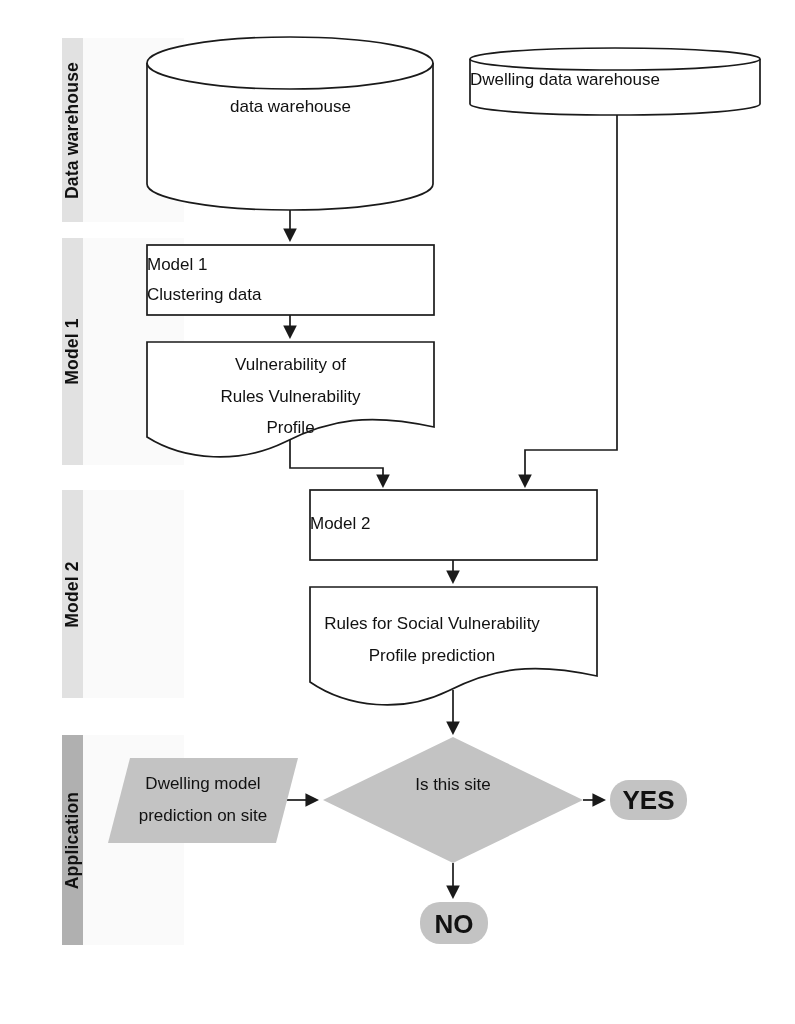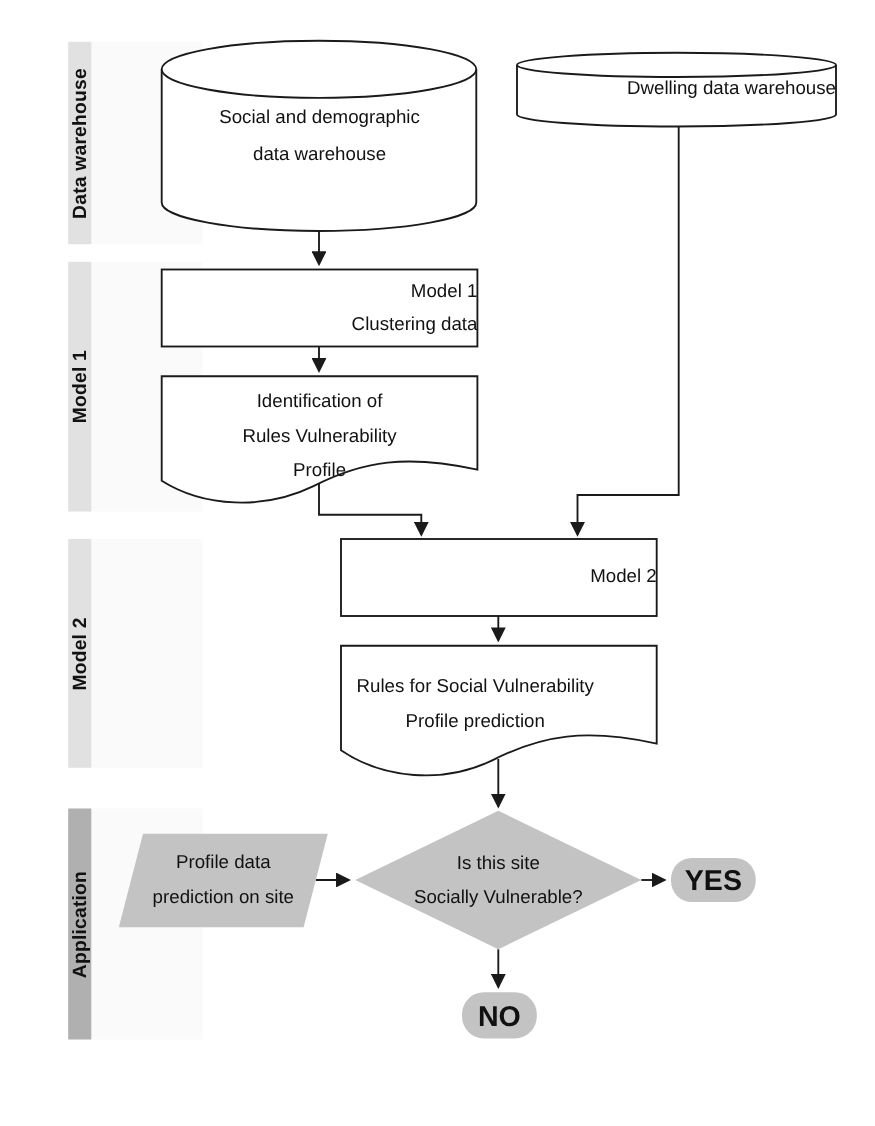--- a/index.html
+++ b/index.html
@@ -32,21 +32,21 @@
   svg.layer{position:absolute;left:0;top:0;}
   .node-label{
     position:absolute;
     text-align:center;
     font-size:17px;
     line-height:31px;
     color:#111111;
   }
   .flex-center{
     display:flex;flex-direction:column;
-    align-items:flex-end;justify-content:center;
+    align-items:flex-start;justify-content:center;
   }
   .cap-label{
     position:absolute;
     display:flex;align-items:center;justify-content:center;
     font-weight:bold;font-size:26px;color:#111111;
   }
 </style>
 </head>
 <body>
 
@@ -110,54 +110,52 @@
     <polygon points="453,737 583,800 453,863 323,800" fill="#c3c3c3"></polygon>
 
     <polygon points="130,758 298,758 276,843 108,843" fill="#c3c3c3"></polygon>
 
     <rect x="610" y="780" width="77" height="40" rx="19" fill="#c3c3c3"></rect>
 
     <rect x="420" y="902" width="68" height="42" rx="20" fill="#c3c3c3"></rect>
   </svg>
 
   <div class="node-label" style="left:147px;top:90px;width:287px;line-height:33px">
-    <div>Social and demographic</div>
     <div>data warehouse</div>
   </div>
 
   <div class="node-label flex-center" style="left:470px;top:52px;width:290px;height:54px">
     <div>Dwelling data warehouse</div>
   </div>
 
   <div class="node-label flex-center" style="left:147px;top:245px;width:287px;height:70px;line-height:30px">
     <div>Model 1</div>
     <div>Clustering data</div>
   </div>
 
   <div class="node-label" style="left:147px;top:349px;width:287px;line-height:31.5px">
-    <div>Identification of</div>
+    <div>Vulnerability of</div>
     <div>Rules Vulnerability</div>
     <div>Profile</div>
   </div>
 
   <div class="node-label flex-center" style="left:310px;top:490px;width:287px;height:66px;line-height:29px">
     <div>Model 2</div>
   </div>
 
   <div class="node-label" style="left:310px;top:608px;width:244px;line-height:32px">
     <div>Rules for Social Vulnerability</div>
     <div>Profile prediction</div>
   </div>
 
   <div class="node-label" style="left:343px;top:769px;width:220px;line-height:31px">
     <div>Is this site</div>
-    <div>Socially Vulnerable?</div>
   </div>
 
   <div class="node-label" style="left:108px;top:768px;width:190px;line-height:32px">
-    <div>Profile data</div>
+    <div>Dwelling model</div>
     <div>prediction on site</div>
   </div>
 
   <div class="cap-label" style="left:610px;top:780px;width:77px;height:40px">YES</div>
   <div class="cap-label" style="left:420px;top:902px;width:68px;height:44px">NO</div>
 
 </div>
 
 </body></html>

